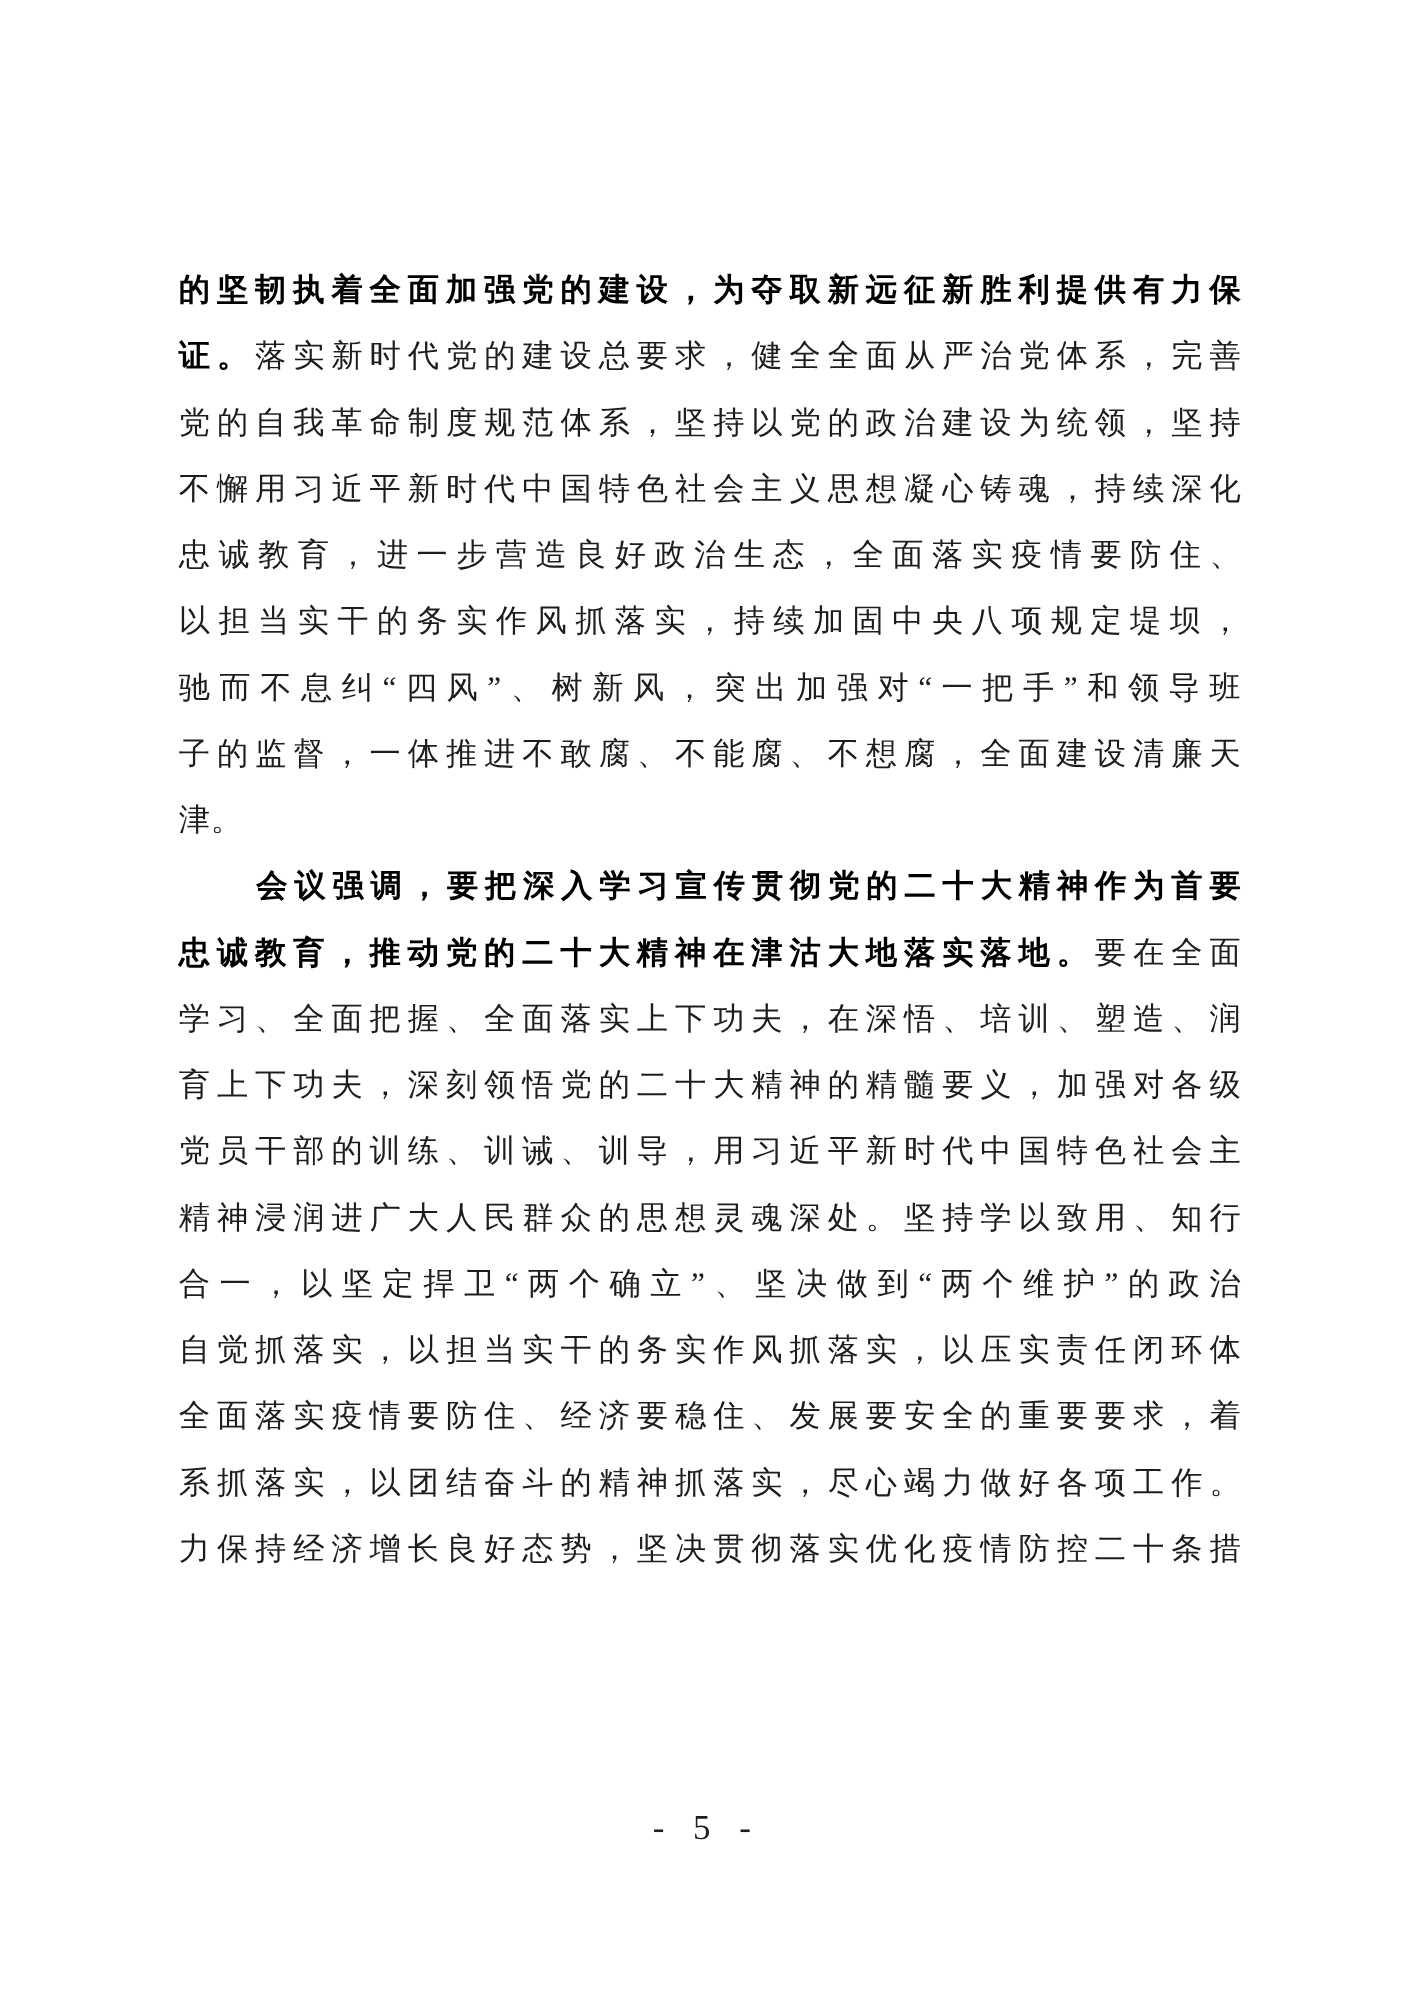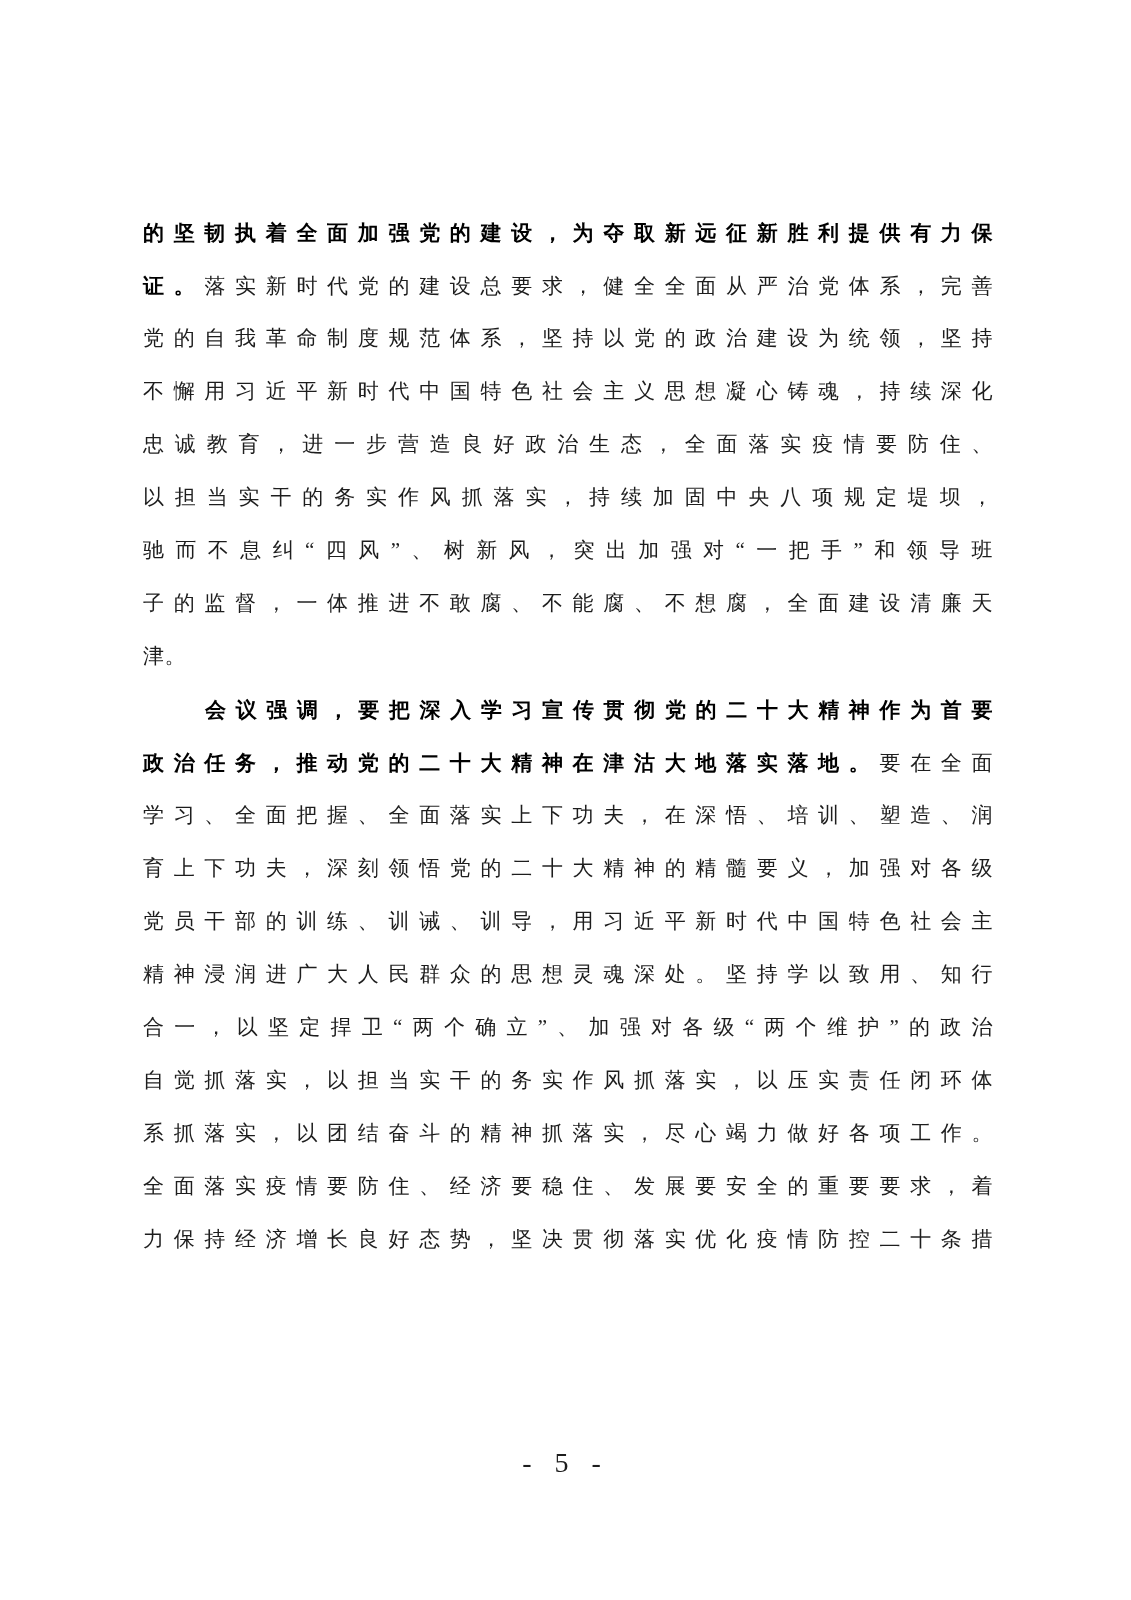--- a/index.html
+++ b/index.html
@@ -18,21 +18,21 @@
   }
   .text-block {
     position: absolute;
     left: 143px;
     top: 206px;
     width: 850px;
   }
   .line {
     height: 53px;
     line-height: 53px;
-    font-size: 21px;
+    font-size: 25px;
     color: #1d1d1d;
     text-align: justify;
     text-align-last: justify;
     letter-spacing: 0.5px;
   }
   .line.last {
     text-align-last: left;
   }
   .line.indent {
     text-indent: 62px;
@@ -71,26 +71,26 @@
         <div class="line"><span class="seg">党的自我革命制度规范体系，坚持以党的政治建设为统领，坚持</span></div>
         <div class="line"><span class="seg">不懈用习近平新时代中国特色社会主义思想凝心铸魂，持续深化</span></div>
         <div class="line"><span class="seg">忠诚教育，进一步营造良好政治生态，全面落实疫情要防住、</span></div>
         <div class="line"><span class="seg">以担当实干的务实作风抓落实，持续加固中央八项规定堤坝，</span></div>
         <div class="line"><span class="seg">驰而不息纠“四风”、树新风，突出加强对“一把手”和领导班</span></div>
         <div class="line"><span class="seg">子的监督，一体推进不敢腐、不能腐、不想腐，全面建设清廉天</span></div>
         <div class="line last"><span class="seg">津。</span></div>
       </div>
       <div>
         <div class="line indent"><span class="seg bold">会议强调，要把深入学习宣传贯彻党的二十大精神作为首要</span></div>
-        <div class="line"><span class="seg bold">政治任务，推动党的二十大精神在津沽大地落实落地。</span><span class="seg">要在全面</span></div>
+        <div class="line"><span class="seg bold">忠诚教育，推动党的二十大精神在津沽大地落实落地。</span><span class="seg">要在全面</span></div>
         <div class="line"><span class="seg">学习、全面把握、全面落实上下功夫，在深悟、培训、塑造、润</span></div>
         <div class="line"><span class="seg">育上下功夫，深刻领悟党的二十大精神的精髓要义，加强对各级</span></div>
         <div class="line"><span class="seg">党员干部的训练、训诫、训导，用习近平新时代中国特色社会主</span></div>
         <div class="line"><span class="seg">精神浸润进广大人民群众的思想灵魂深处。坚持学以致用、知行</span></div>
-        <div class="line"><span class="seg">合一，以坚定捍卫“两个确立”、加强对各级“两个维护”的政治</span></div>
+        <div class="line"><span class="seg">合一，以坚定捍卫“两个确立”、坚决做到“两个维护”的政治</span></div>
         <div class="line"><span class="seg">自觉抓落实，以担当实干的务实作风抓落实，以压实责任闭环体</span></div>
+        <div class="line"><span class="seg">全面落实疫情要防住、经济要稳住、发展要安全的重要要求，着</span></div>
         <div class="line"><span class="seg">系抓落实，以团结奋斗的精神抓落实，尽心竭力做好各项工作。</span></div>
-        <div class="line"><span class="seg">全面落实疫情要防住、经济要稳住、发展要安全的重要要求，着</span></div>
         <div class="line"><span class="seg">力保持经济增长良好态势，坚决贯彻落实优化疫情防控二十条措</span></div>
       </div>
     </div>
   <div class="page-number">- 5 -</div>
 </div>
 
 </body></html>

